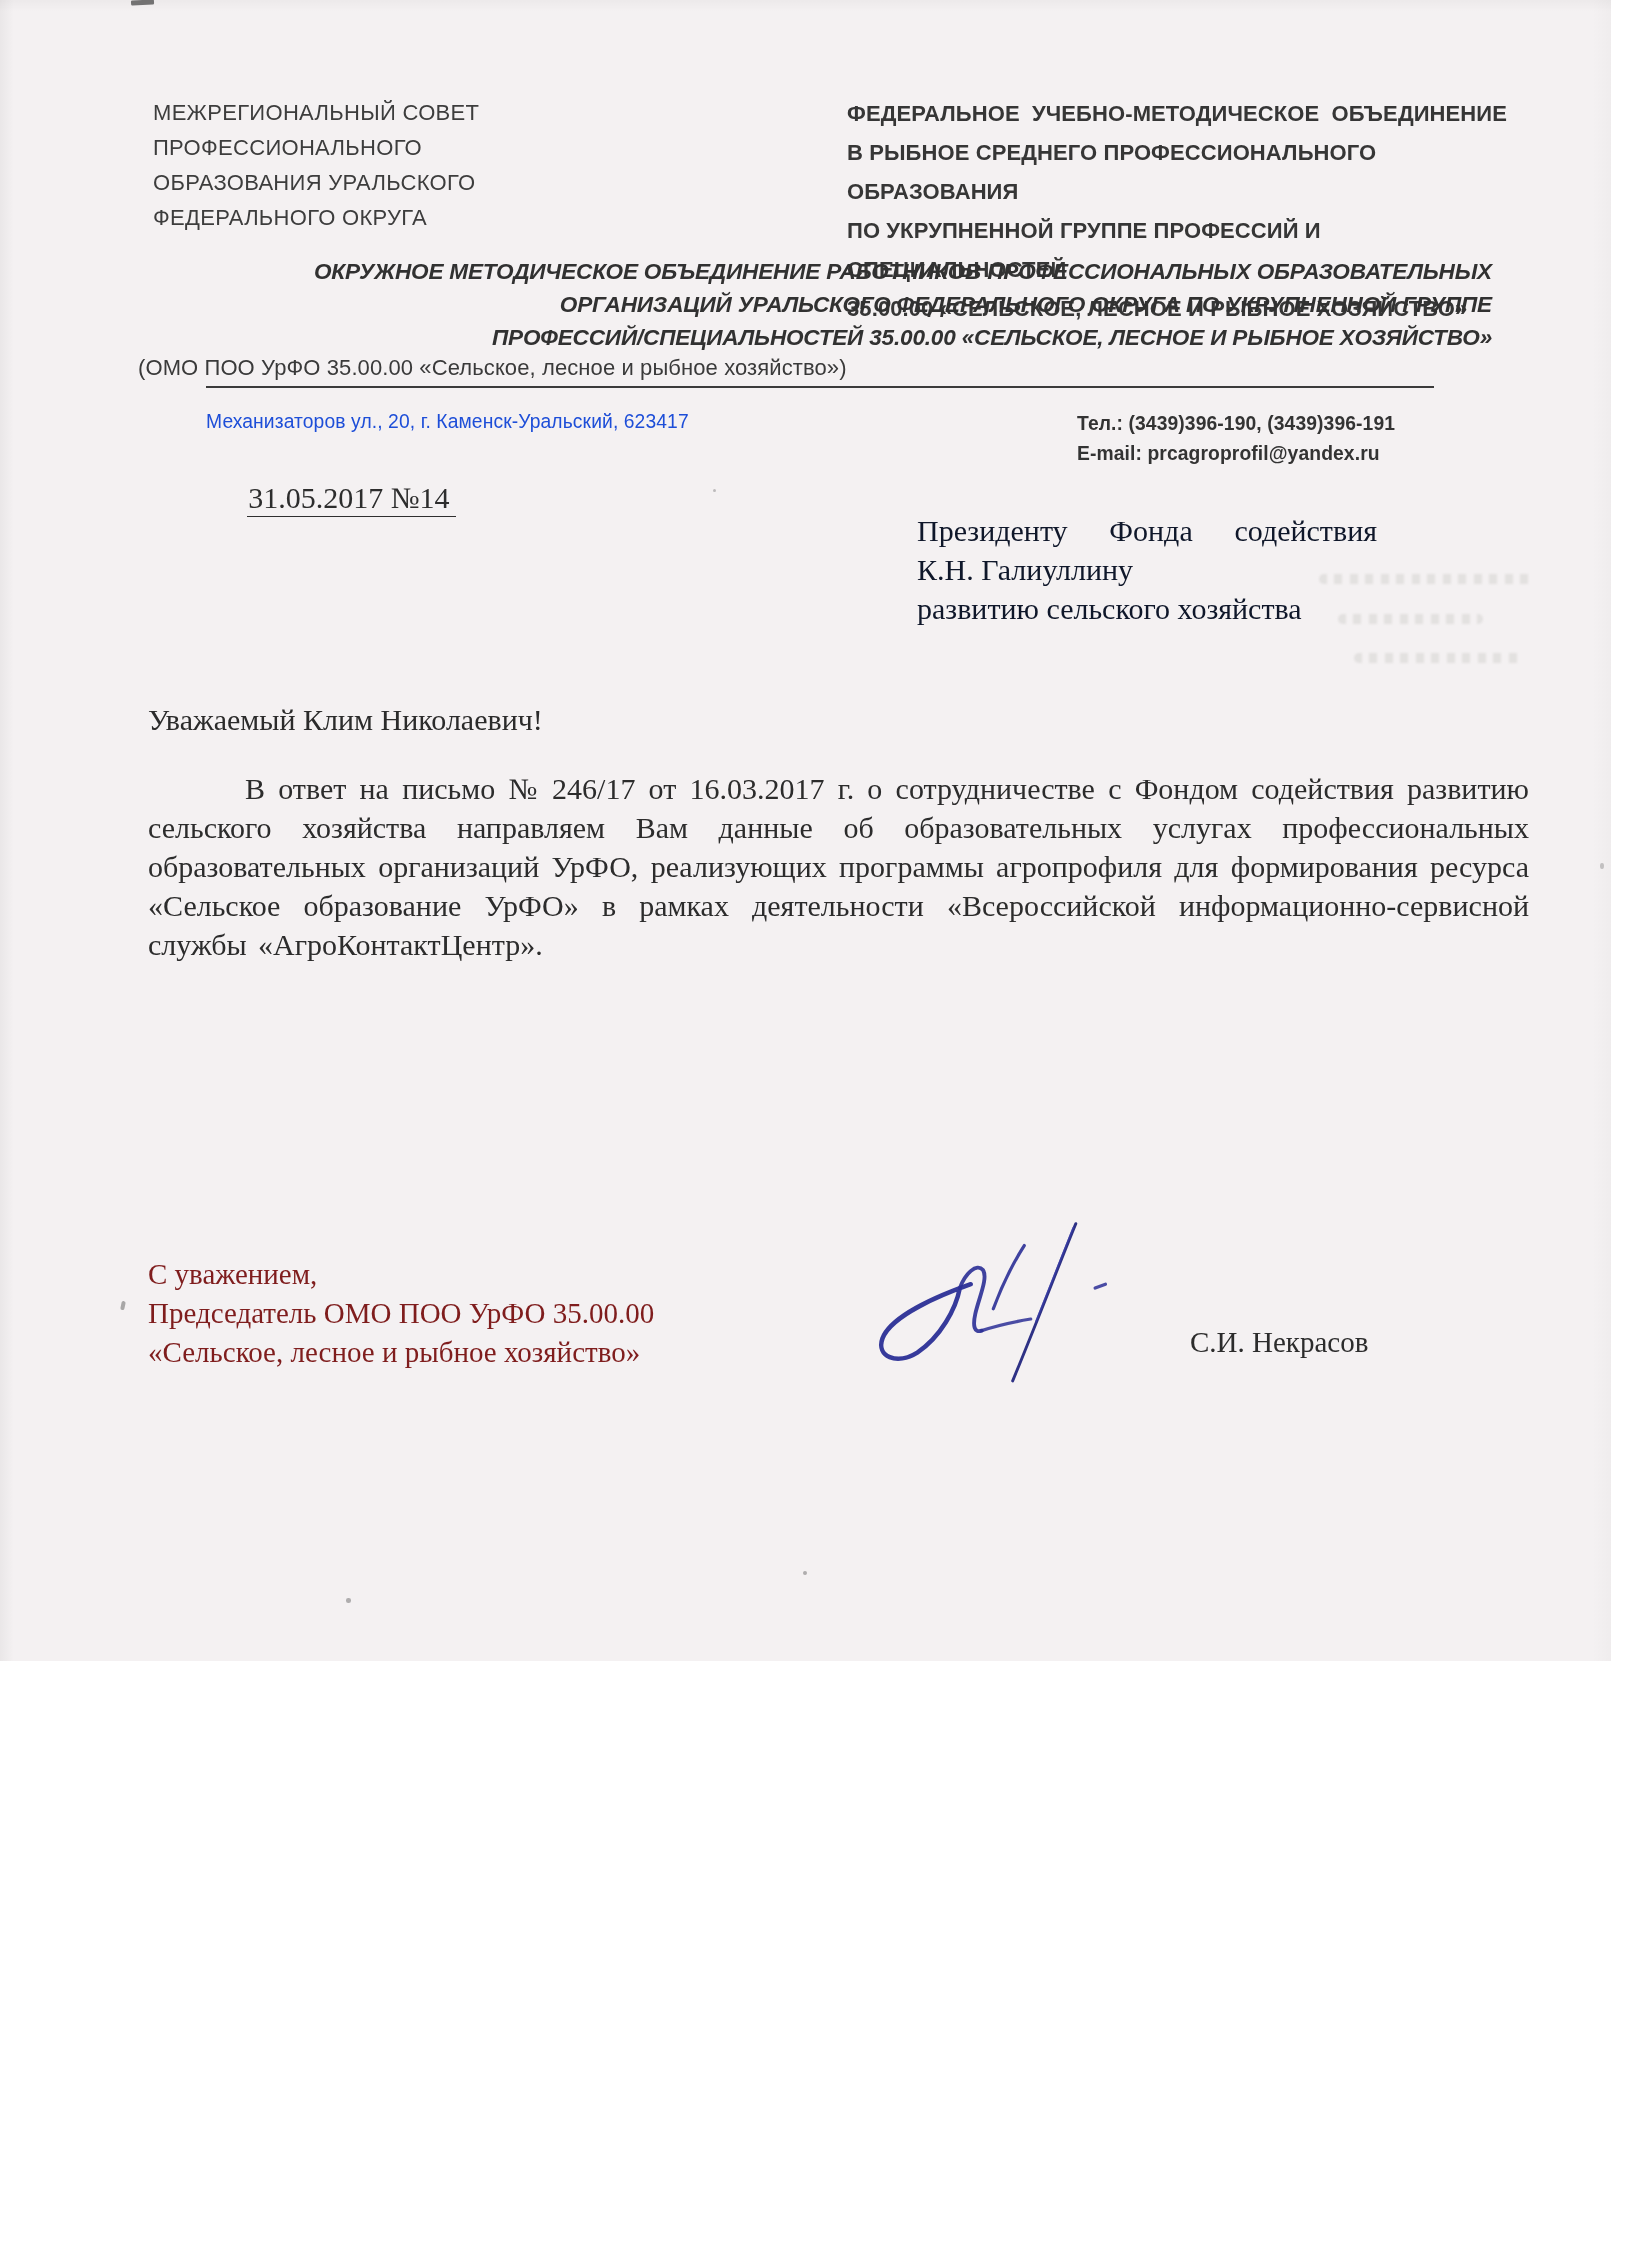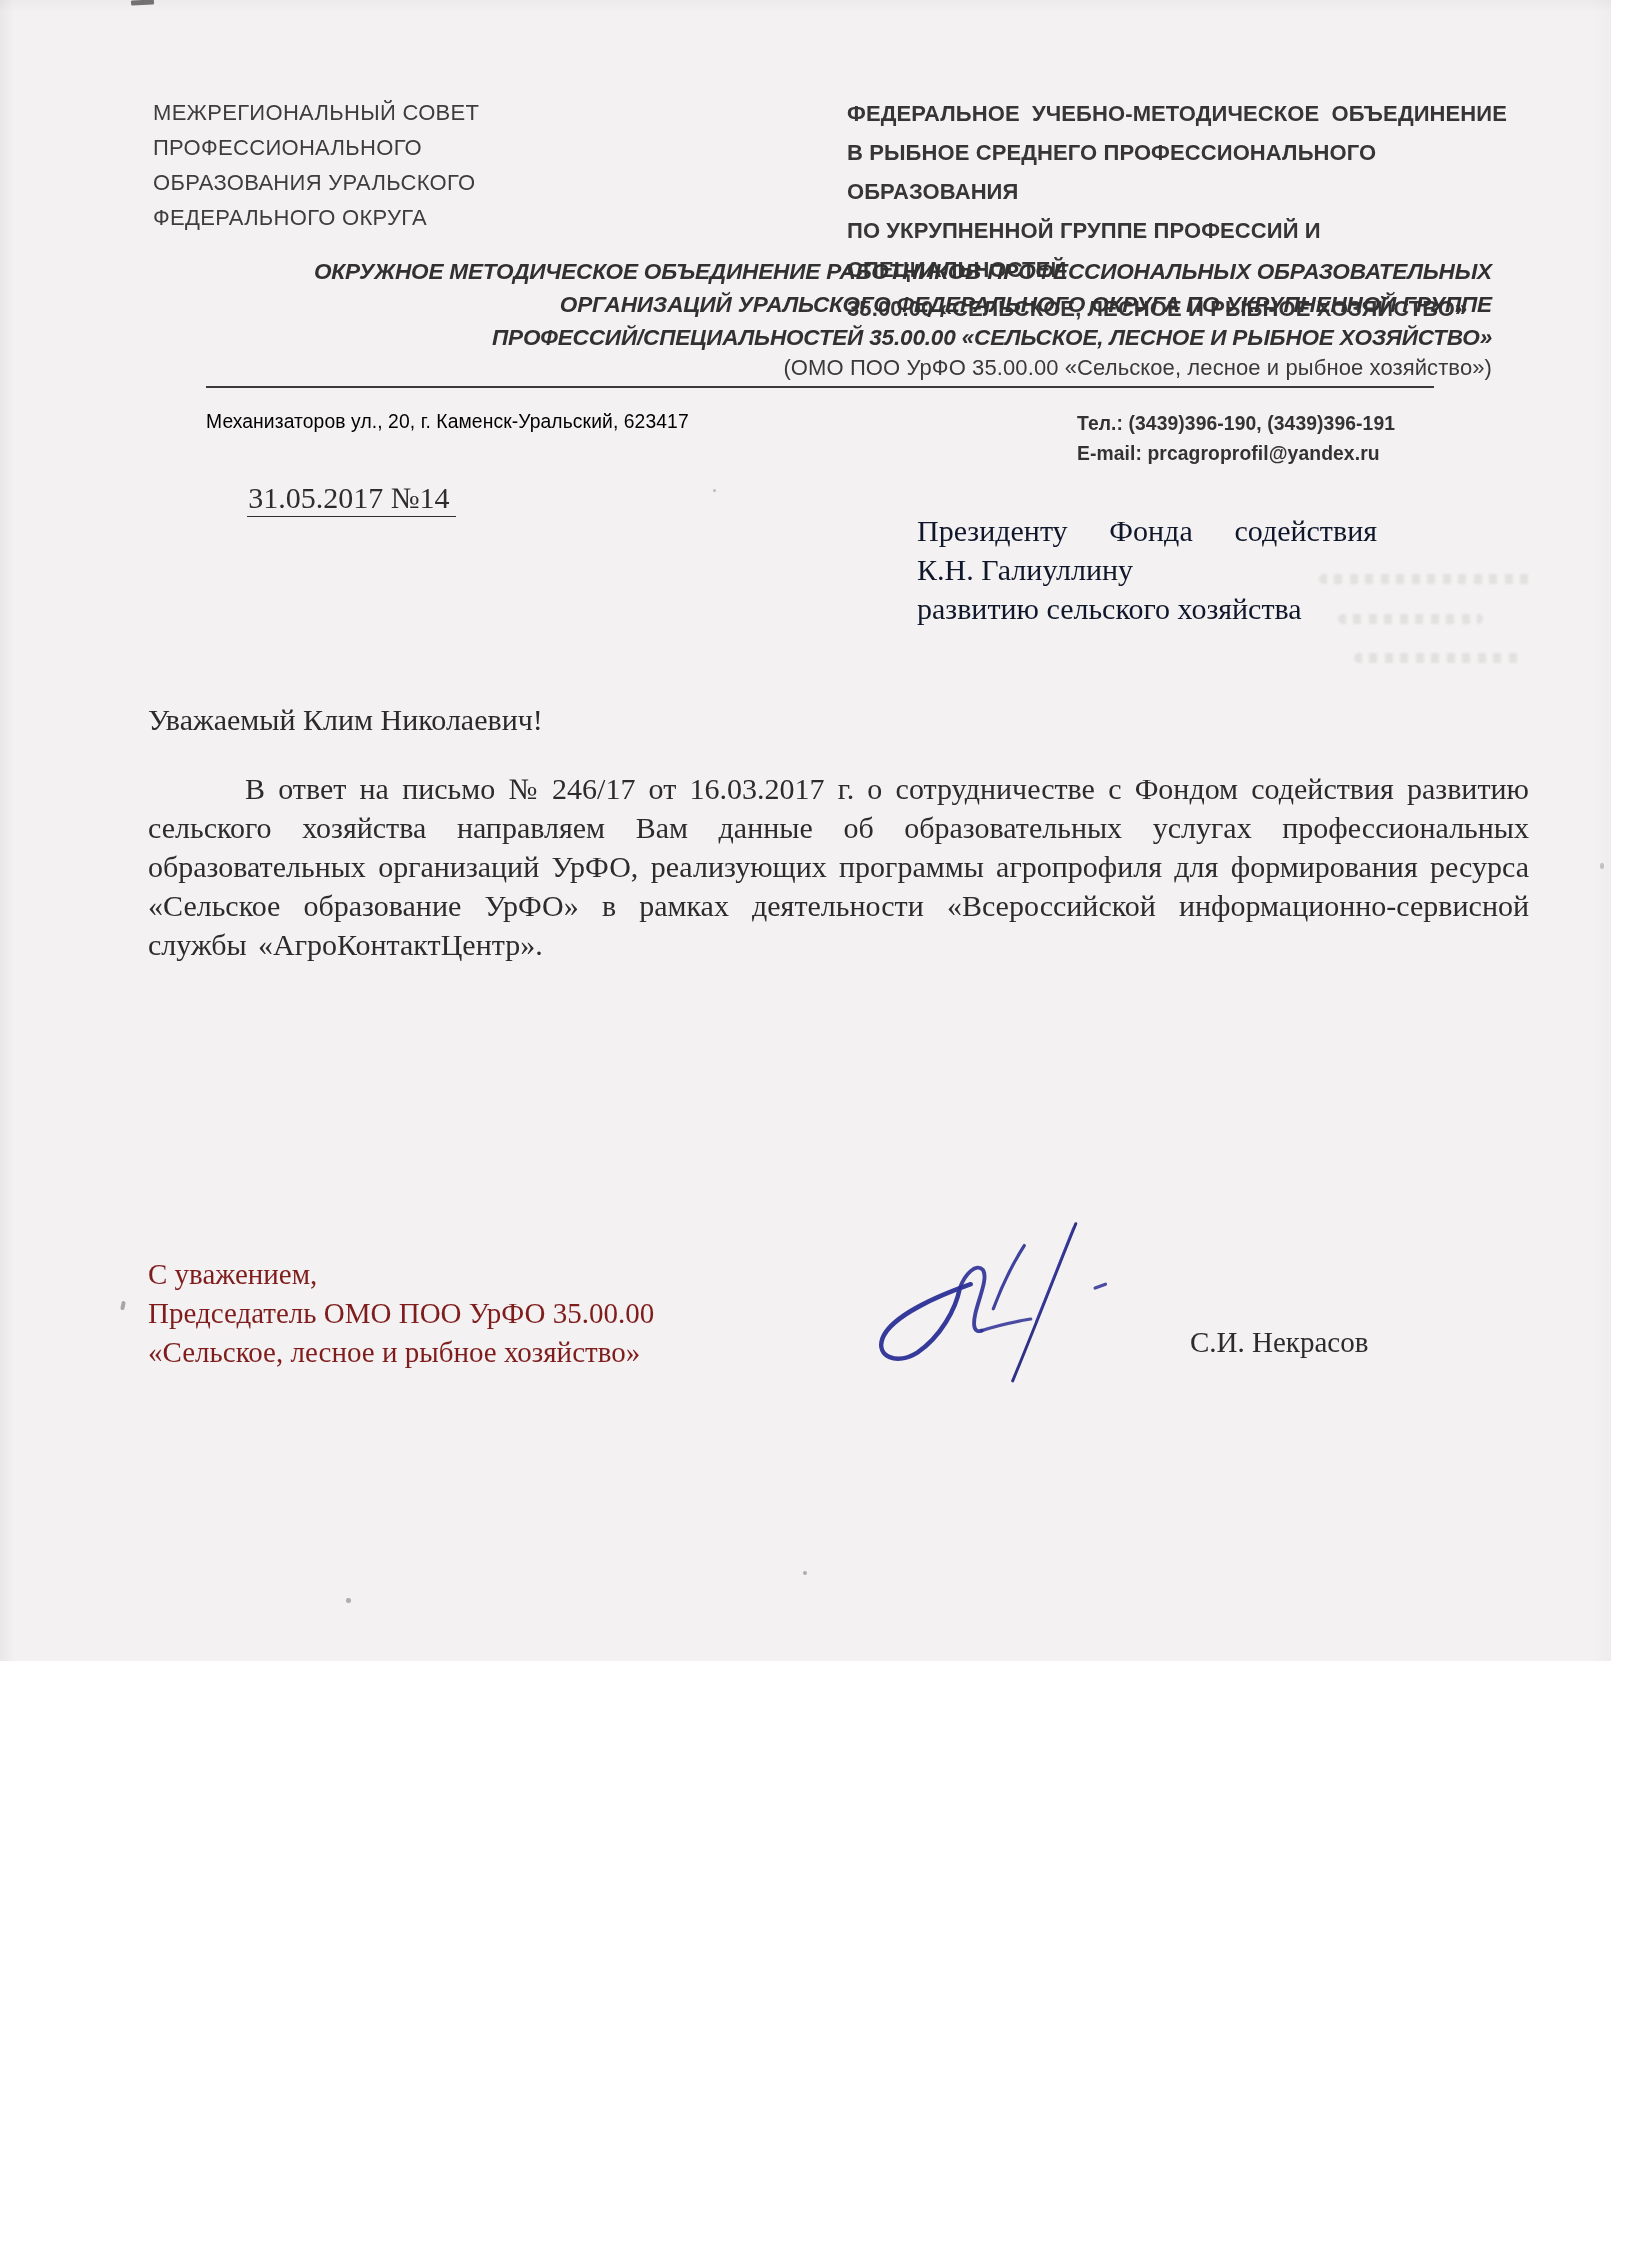--- a/index.html
+++ b/index.html
@@ -26,28 +26,28 @@
     left:847px;top:94px;width:660px;
     font-size:22px;line-height:39px;color:#363636;font-weight:bold;letter-spacing:0.1px;
   }
   .org-right .jline{text-align:justify;text-align-last:justify;}
   .org-right .lline{text-align:left;}
   .doc-title{
     left:138px;top:255px;width:1354px;text-align:right;
     font-size:22.6px;line-height:33px;color:#313131;font-weight:bold;letter-spacing:-0.2px;font-style:italic;
   }
   .doc-subtitle{
-    left:138px;top:355px;width:1354px;text-align:right;
+    left:138px;top:355px;width:1354px;text-align:left;
     font-size:22px;color:#3a3a3a;font-weight:normal;letter-spacing:0.1px;
   }
   .title-rule{
     left:206px;top:386px;width:1228px;height:1.9px;background:#3b3b3b;
   }
   .address-line{
-    left:206px;top:411px;font-size:19.3px;color:#000000;letter-spacing:0.1px;
+    left:206px;top:411px;font-size:19.3px;color:#1d4ed8;letter-spacing:0.1px;
   }
   .contacts{
     left:1077px;top:409px;width:335px;font-size:19.3px;line-height:30px;color:#333333;font-weight:bold;letter-spacing:0.1px;
   }
   
   .serif{font-family:"Liberation Serif",serif;}
   .date-line{
     left:247px;top:481px;font-size:30px;color:#2d2d2d;
     border-bottom:1.9px solid #2f2f2f;padding:0 6.4px 1.3px 1.3px;
   }

